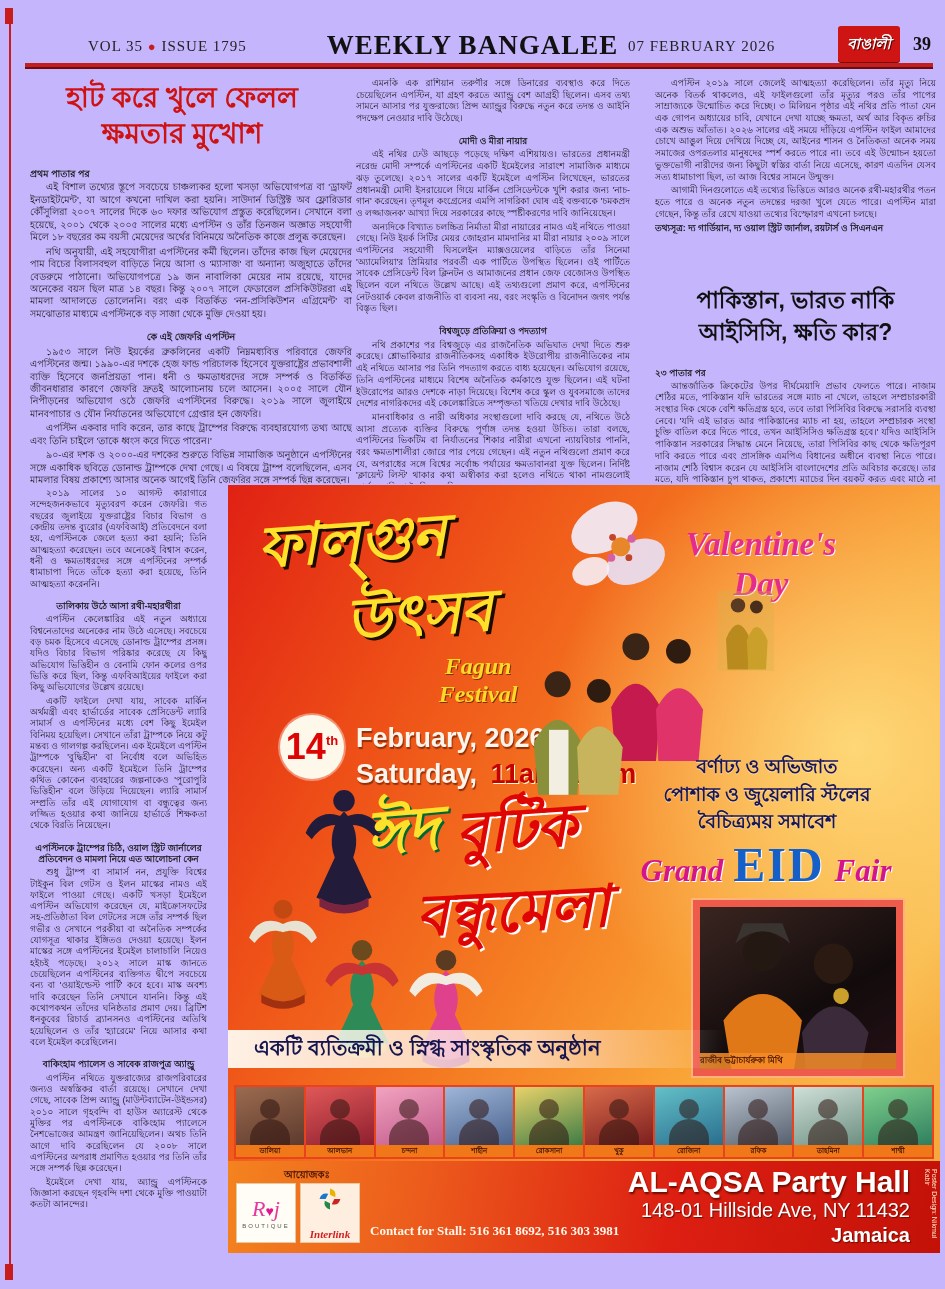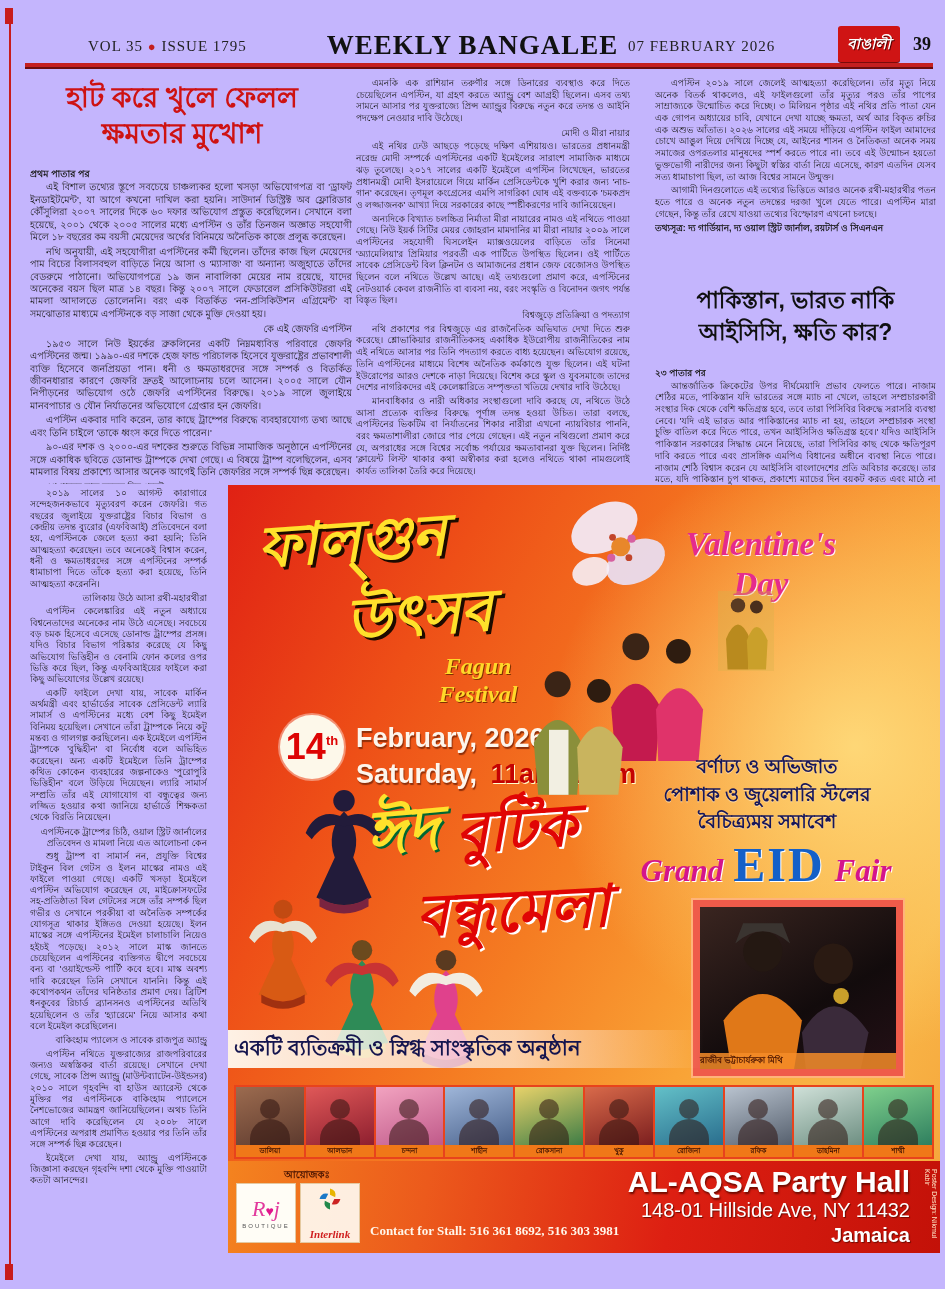--- a/index.html
+++ b/index.html
@@ -15,21 +15,21 @@
         font-family:"Liberation Serif",serif;font-weight:bold;font-size:27px;letter-spacing:1px;color:#111;}
   #mast-date{position:absolute;left:628px;top:38px;font-family:"Liberation Serif",serif;font-size:15px;letter-spacing:1px;color:#222;}
   #paper-logo{position:absolute;left:838px;top:26px;width:62px;height:36px;background:#cf1414;border-radius:3px;
         display:flex;align-items:center;justify-content:center;box-shadow:0 1px 0 #7a0a0a;}
   #paper-logo span{color:#fff;font-weight:bold;font-style:italic;font-size:15px;text-shadow:1px 1px 0 #500;}
   #page-num{position:absolute;left:913px;top:34px;font-family:"Liberation Serif",serif;font-weight:bold;font-size:18px;color:#111;}
 
   
   .col{position:absolute;overflow:hidden;}
   .bp{margin:0 0 2px 0;text-align:justify;text-indent:16px;}
-  .sh{margin:3px 0 2px 0;text-align:right;font-weight:normal;}
+  .sh{margin:11px 0 2px 0;text-align:center;font-weight:bold;}
   .kick{font-weight:bold;margin:0 0 1px 0;}
   #headline-1{position:absolute;left:48px;top:80px;width:268px;text-align:center;
         font-weight:bold;font-size:28px;line-height:1.28;color:#ce1212;}
   #intro-block{left:30px;top:168px;width:322px;height:316px;font-size:9.5px;line-height:1.31;}
   #left-col{left:30px;top:488px;width:177px;height:796px;font-size:9px;line-height:1.26;}
   #mid-col{left:356px;top:78px;width:274px;height:406px;font-size:9px;line-height:1.3;}
   #right-top{left:655px;top:78px;width:281px;height:178px;font-size:9px;line-height:1.3;}
   .src-line{font-weight:bold;margin-top:3px;}
   #headline-2{position:absolute;left:655px;top:284px;width:281px;text-align:center;
         font-weight:bold;font-size:23px;line-height:1.4;color:#101010;}
@@ -56,21 +56,21 @@
   #date-line{left:128px;top:238px;font-size:27px;font-weight:bold;color:#fdf5ec;text-shadow:1px 2px 1px #90300a;}
   #day-line{left:128px;top:274px;font-size:27px;font-weight:bold;color:#fdf5ec;text-shadow:1px 2px 1px #90300a;}
   #day-line .time{color:#c40202;text-shadow:1px 1px 0 #ffc;margin-left:6px;}
   #eid-bn{left:138px;top:298px;font-size:62px;font-weight:bold;font-style:italic;color:#ffe12b;text-shadow:2px 2px 0 #063;transform:rotate(-5deg);}
   #boutique-bn{left:228px;top:300px;font-size:58px;font-weight:bold;font-style:italic;color:#e00505;text-shadow:2px 2px 0 #fff;transform:rotate(-4deg);}
   #bondhumela-bn{left:188px;top:382px;font-size:58px;font-weight:bold;font-style:italic;color:#e00505;text-shadow:2px 2px 0 #fff;transform:rotate(-3deg);}
   #ad-tagline{left:408px;top:268px;width:262px;text-align:center;font-weight:bold;font-size:19px;line-height:1.45;color:#17175a;text-shadow:0 1px 0 #ffd9a0;}
   #grand-eid{left:388px;top:352px;width:300px;text-align:center;font-family:"Liberation Serif",serif;}
   #grand-eid .magenta{color:#d4148c;font-style:italic;font-weight:bold;font-size:31px;text-shadow:1px 1px 0 #fff;}
   #grand-eid .blue{color:#1460c8;font-weight:bold;font-size:48px;letter-spacing:2px;margin:0 6px;text-shadow:1px 1px 0 #fff;}
-  #band{left:0;top:545px;width:470px;height:38px;display:flex;align-items:center;padding-left:6px;
+  #band{left:0;top:545px;width:470px;height:38px;display:flex;align-items:center;padding-left:26px;
       background:linear-gradient(90deg,rgba(255,250,240,.95) 0%,rgba(255,250,240,.65) 60%,rgba(255,250,240,0) 100%);}
   #band span{font-weight:bold;font-size:21px;color:#14144e;}
 
   
   #frame{left:465px;top:415px;width:196px;height:162px;border:7px solid #ef5b4a;outline:2px solid #ffb37a;
       background:linear-gradient(150deg,#3a2520,#120b0c 60%,#241016);}
   #frame .names{position:absolute;left:0;right:0;bottom:0;height:16px;display:flex;justify-content:flex-start;
       align-items:center;background:rgba(244,140,40,.85);}
   #frame .names span{font-size:8.5px;font-weight:bold;color:#4a1400;}
 

